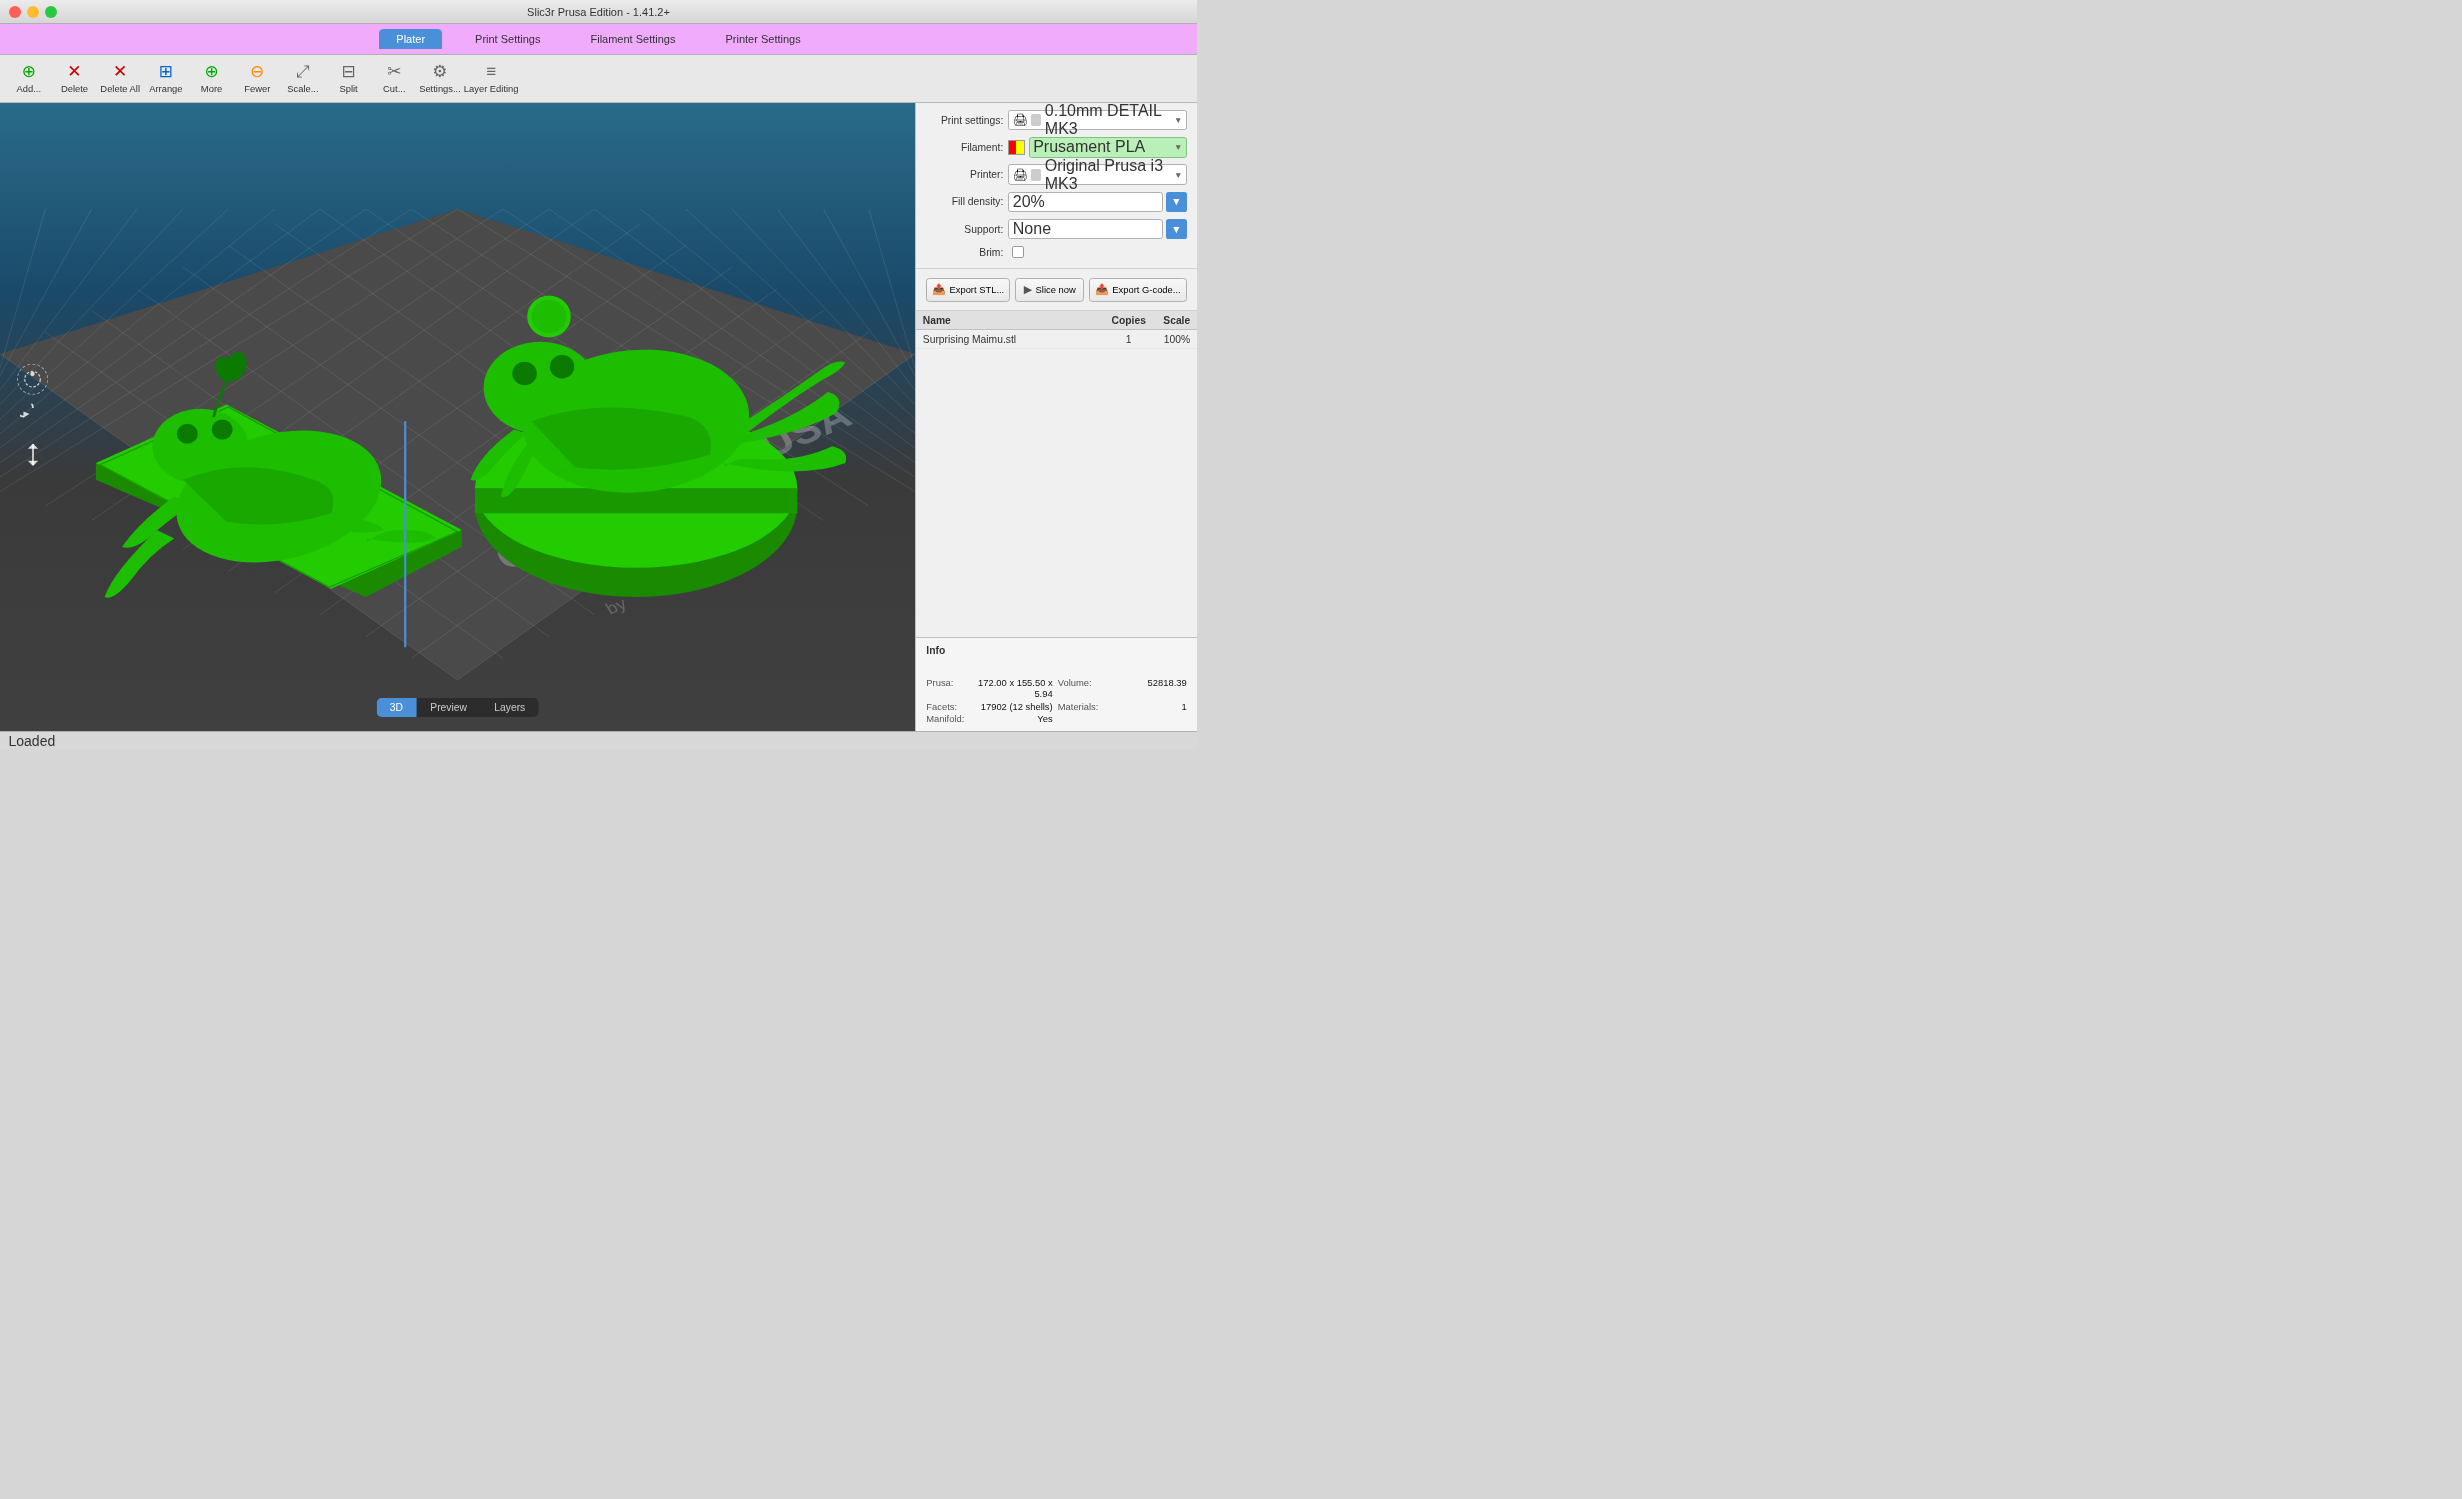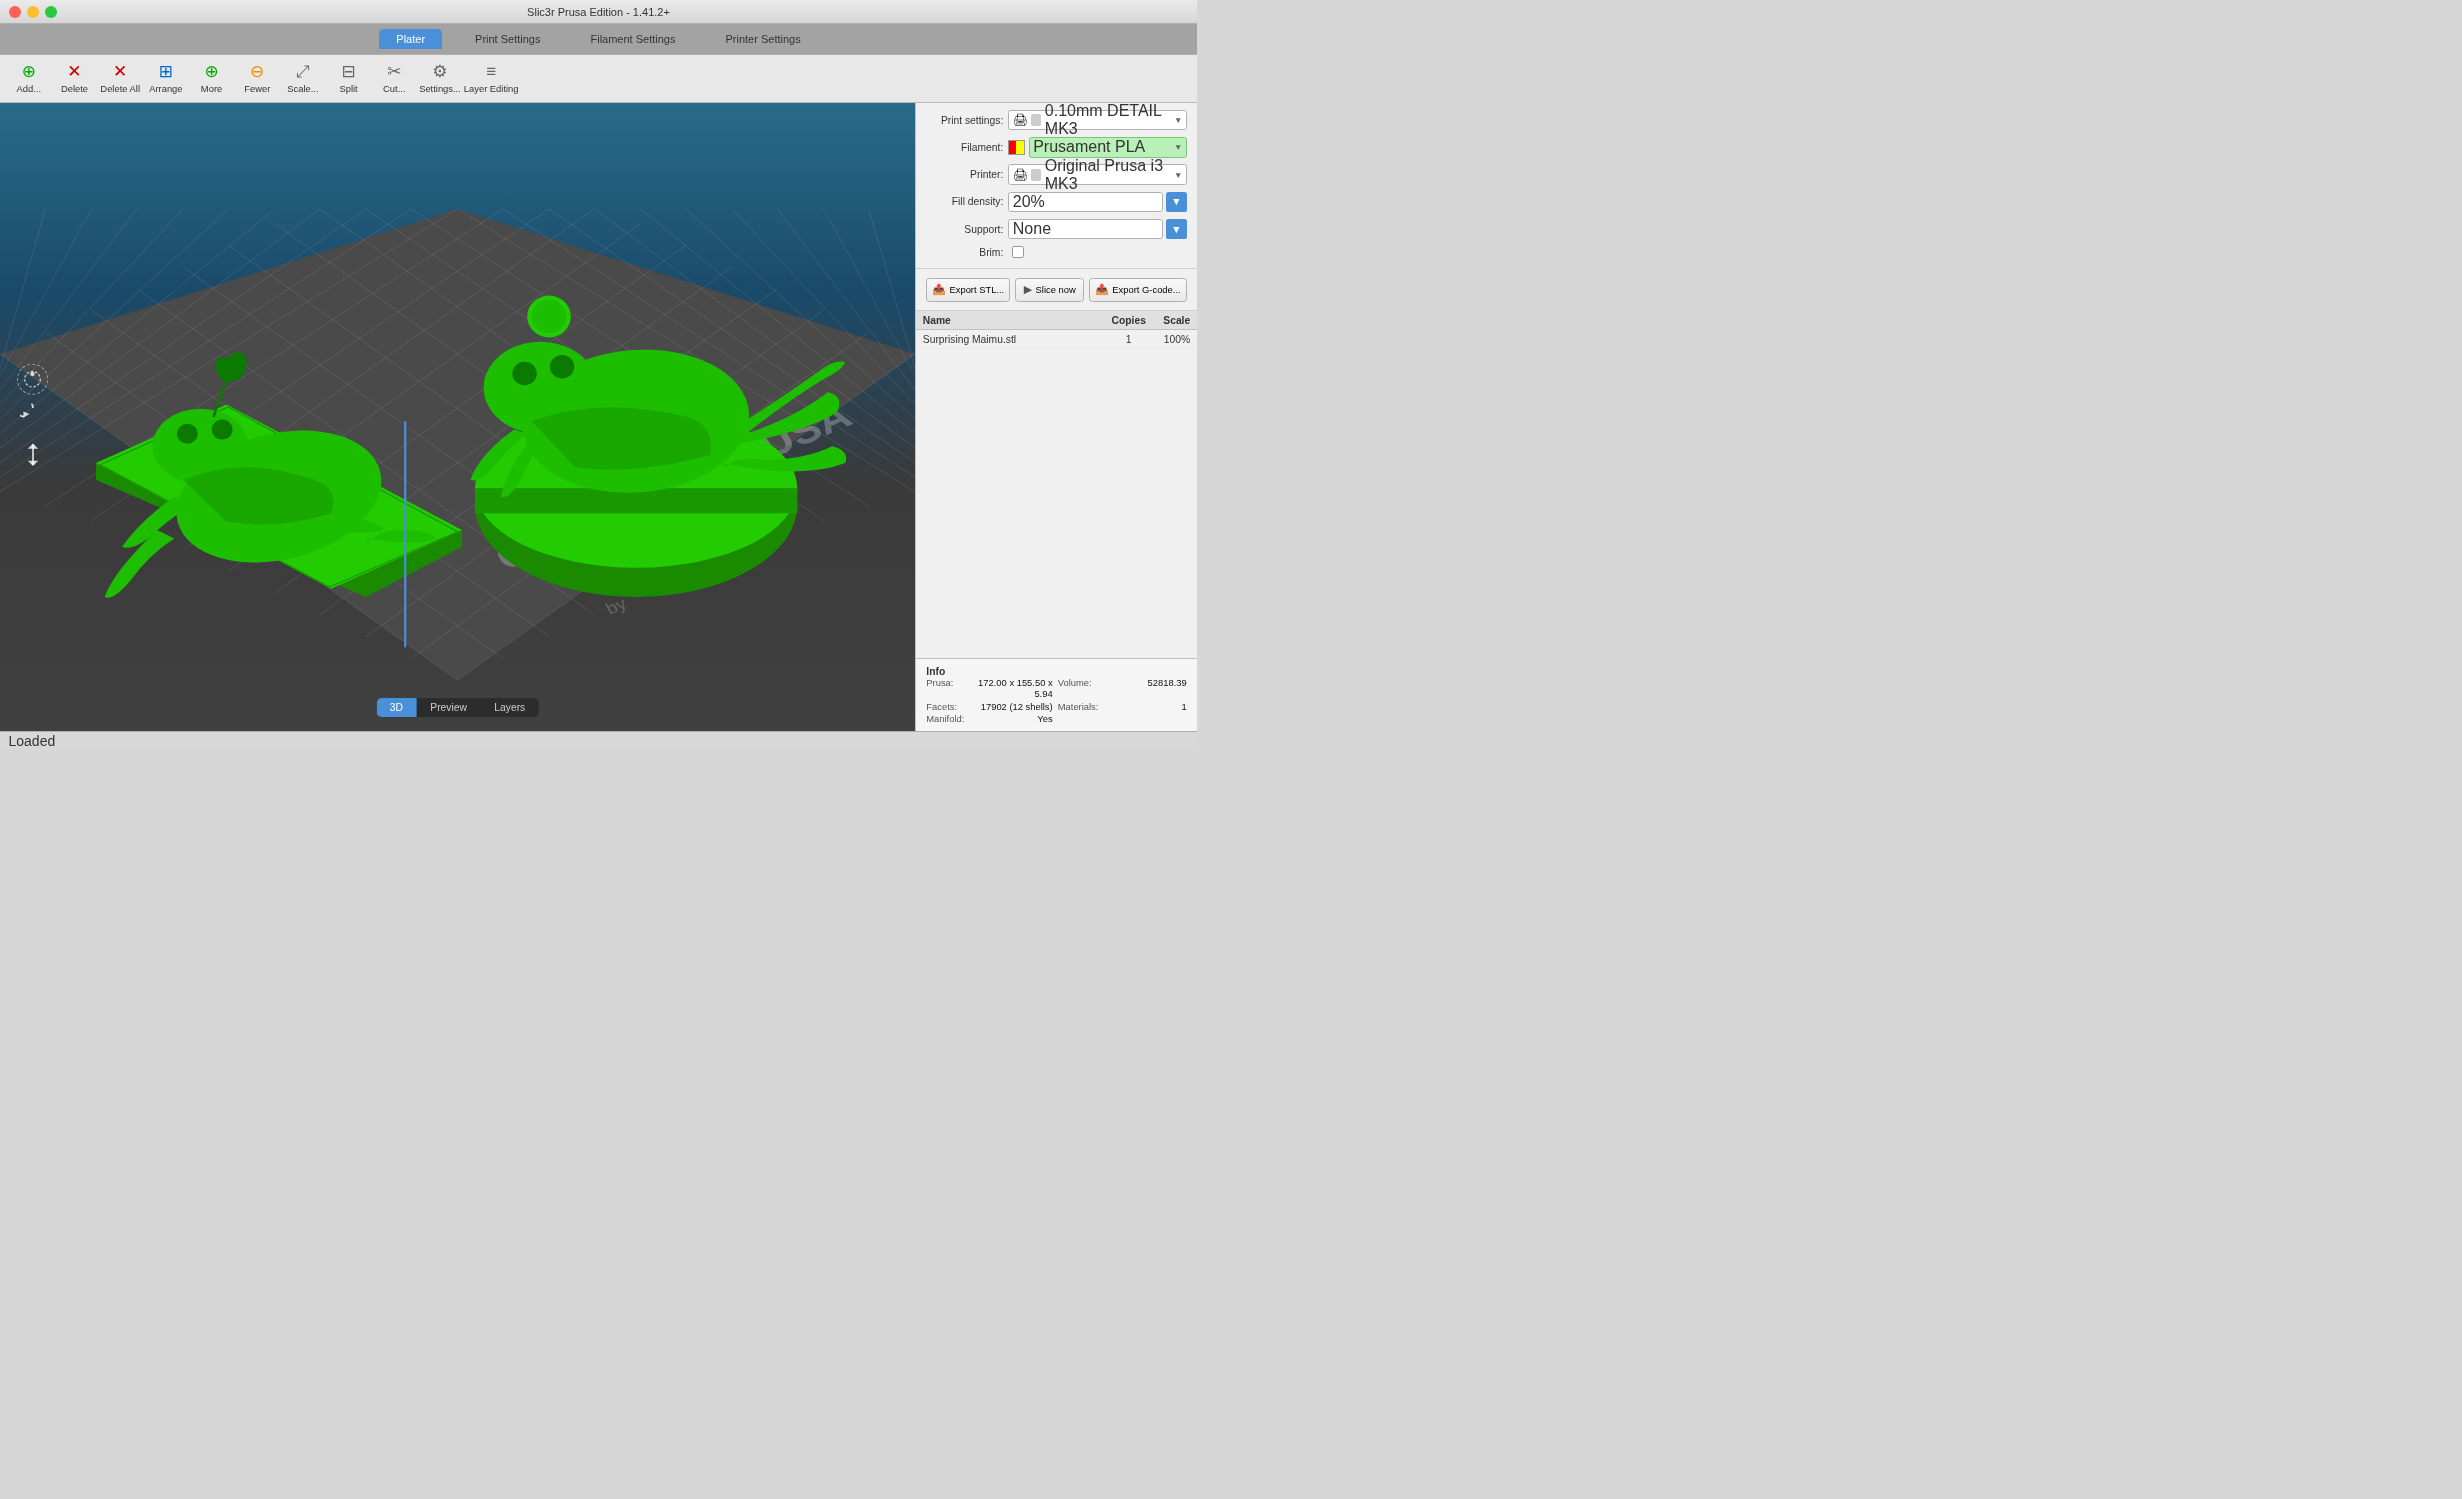--- a/index.html
+++ b/index.html
@@ -43,21 +43,21 @@
       border: none;
       cursor: pointer;
     }
     .wc-close { background: #ff5f57; }
     .wc-minimize { background: #ffbd2e; }
     .wc-maximize { background: #28c840; }
 
     
     .tabbar {
       height: 31px;
-      background: #a3a3a3;
+      background: #f0abfc;
       display: flex;
       align-items: center;
       justify-content: center;
       gap: 16px;
       border-bottom: 0.9px solid #b0b0b0;
     }
     .tab {
       padding: 4.3px 17px;
       border-radius: 4.3px 4.3px 0 0;
       font-size: 11px;
@@ -355,21 +355,21 @@
     
     .info-section {
       border-top: 0.9px solid #c0c0c0;
       padding: 6.8px 10.3px;
       background: #f5f5f5;
     }
     .info-title {
       font-size: 10.3px;
       font-weight: 600;
       color: #333;
-      margin-bottom: 0;
+      margin-bottom: 21px;
     }
     .info-grid {
       display: grid;
       grid-template-columns: auto 1fr auto 1fr;
       gap: 1.7px 5.1px;
       font-size: 9.4px;
       color: #333;
     }
     .info-key { color: #555; }
     .info-val { color: #111; text-align: right; }

